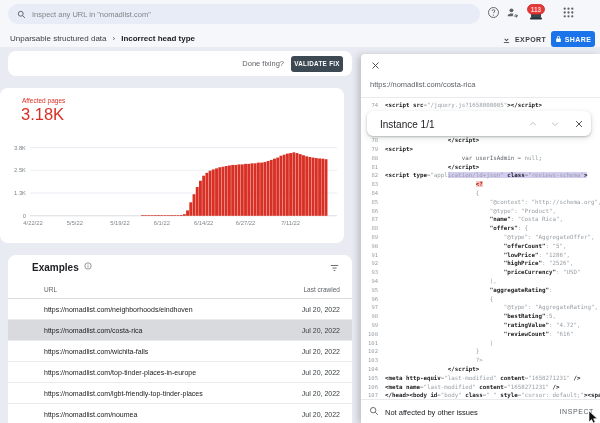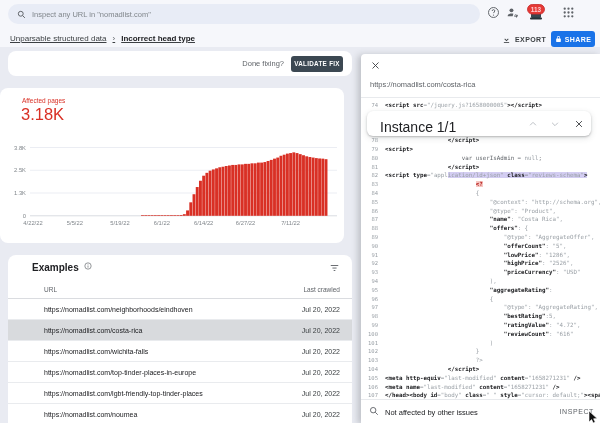--- a/index.html
+++ b/index.html
@@ -8,21 +8,21 @@
   #stage { position:relative; width:600px; height:423px; overflow:hidden; background:#e9ebf2; }
   .abs { position:absolute; }
 
   
   #topbar { left:0; top:0; width:600px; height:47px; background:#f6f7fb; }
   #searchpill { left:8px; top:4px; width:472px; height:20px; background:#e8ecf6; border-radius:10px; display:flex; align-items:center; padding-left:9px; }
   #searchpill .ph { color:#80868b; font-size:7.5px; margin-left:6px; }
   .hicon { color:#5f6368; }
 
   
-  #crumbs { left:10px; top:32px; height:12px; display:flex; align-items:center; font-size:8px; color:#3c4043;text-decoration:underline; }
+  #crumbs { left:10px; top:32px; height:12px; display:flex; align-items:center; font-size:8px; color:#3c4043; }
   #crumbs .sep { margin:0 6px; color:#5f6368; font-size:8px; }
   #crumbs .cur { font-weight:bold; color:#202124; }
   #exportbtn { left:502px; top:33px; height:13px; display:flex; align-items:center; font-size:7px; font-weight:bold; color:#3c4043; letter-spacing:.4px; cursor:pointer; }
   #sharebtn { left:551px; top:31px; width:44px; height:16px; background:#1a73e8; border-radius:3px; display:flex; align-items:center; justify-content:center; color:#fff; font-size:7px; font-weight:bold; letter-spacing:.4px; cursor:pointer; }
 
   
   .card { background:#fff; border-radius:8px; }
   #validatebar { left:8px; top:51px; width:344px; height:25px; }
   #donefixing { position:absolute; right:68px; top:8px; font-size:7.5px; color:#5f6368;padding-left:24px; }
   #validatebtn { position:absolute; right:9px; top:4.5px; width:52px; height:16px; white-space:nowrap; background:#3c4852; border-radius:3px; color:#fff; font-size:6.3px; font-weight:bold; letter-spacing:.3px; display:flex; align-items:center; justify-content:center; cursor:pointer; }
@@ -56,21 +56,21 @@
   .s-attr { color:#202124; font-weight:bold; }
   .s-key  { color:#202124; font-weight:bold; }
   .s-val  { color:#9aa0a6; }
   .s-lite { color:#9aa0a6; }
   .s-p    { color:#80868b; }
   .s-js   { color:#5f6368; }
   .s-err  { color:#b31412; background:#f6c7c3; font-weight:bold; }
   .hl     { background:#d3cdf2; }
 
   #instancebar { position:absolute; left:6px; top:57px; width:224px; height:25px; background:#fff; border-radius:6px; box-shadow:0 1px 2px rgba(60,64,67,.3), 0 2px 6px rgba(60,64,67,.15); }
-  #instlabel { position:absolute; left:13px; top:8px; font-size:14px; color:#202124; }
+  #instlabel { position:absolute; left:13px; top:8px; font-size:10px; color:#202124; }
   .instbtn { position:absolute; top:6px; width:13px; height:13px; display:flex; align-items:center; justify-content:center; cursor:pointer; }
 
   #drawerfoot { position:absolute; left:0; top:345px; width:241px; height:24px; border-top:1px solid #e8eaed; background:#fff; }
   #footlabel { position:absolute; left:24px; top:8px; font-size:7.5px; color:#202124; }
   #footaction { position:absolute; right:8px; top:8px; font-size:7px; color:#5f6368; letter-spacing:.6px; cursor:pointer; }
 
   #cursor { left:588px; top:411px; }
 </style>
 </head>
 <body>

